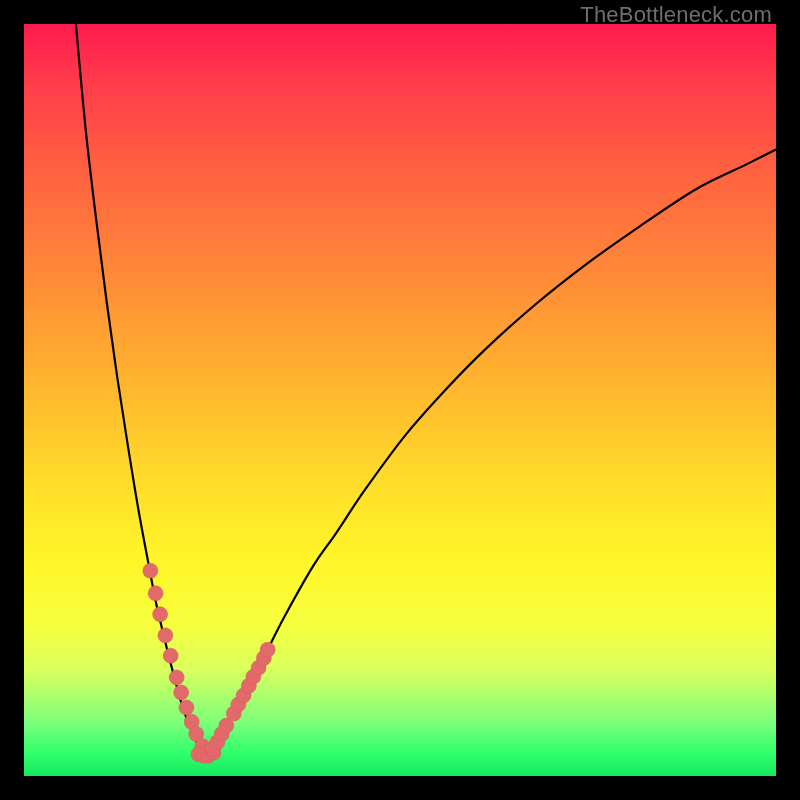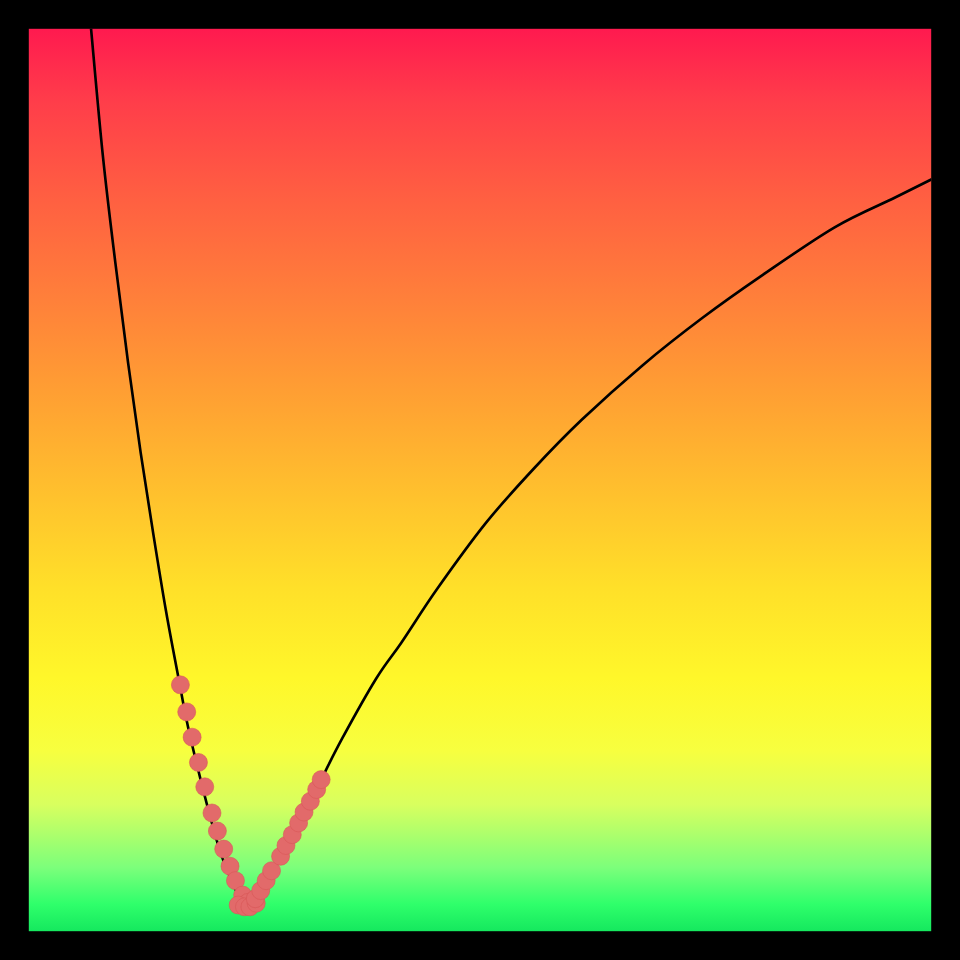--- a/index.html
+++ b/index.html
@@ -59,20 +59,21 @@
     height: 752px;
     z-index: 3;
   }
 </style>
 </head>
 <body>
 
 <div class="frame">
   <div class="plot-area"></div>
 
+  <div class="watermark">TheBottleneck.com</div>
 
   <svg class="curves" viewBox="0 0 752 752" preserveAspectRatio="none">
     <g>
       <path fill="none" stroke="#000" stroke-width="2.2" stroke-linecap="round" d="M 51.888000000000005,0 C 53.51733333333334,17.546666666666663 58.279999999999994,72.6933333333333 61.663999999999994,105.27999999999997 C 65.048,137.86666666666665 68.68266666666668,166.6933333333333 72.19200000000001,195.51999999999998 C 75.70133333333334,224.34666666666666 79.21066666666667,251.92000000000002 82.72,278.24 C 86.22933333333333,304.56 89.73866666666667,329.62666666666667 93.248,353.44 C 96.75733333333334,377.25333333333333 100.26666666666668,399.18666666666667 103.77600000000001,421.12 C 107.28533333333334,443.05333333333334 110.79466666666667,464.9866666666667 114.304,485.04 C 117.81333333333333,505.09333333333336 121.44800000000001,523.8933333333333 124.83200000000001,541.4399999999999 C 128.216,558.9866666666666 129.46933333333334,568.3866666666665 134.608,590.3199999999999 C 139.74666666666667,612.2533333333333 150.39999999999998,654.24 155.664,673.04 C 160.928,691.8399999999999 162.68266666666668,694.096 166.192,703.12 C 169.70133333333334,712.144 174.96533333333332,723.1733333333333 176.72,727.184"></path>
       <path fill="none" stroke="#000" stroke-width="2.2" stroke-linecap="round" d="M 176.72,727.184 C 177.22133333333332,727.9359999999999 178.7253333333333,730.944 179.72799999999998,731.696 C 180.73066666666665,732.4480000000001 181.60799999999998,732.4480000000001 182.736,731.696 C 183.864,730.944 185.86933333333334,727.9359999999999 186.496,727.184"></path>
       <path fill="none" stroke="#000" stroke-width="2.2" stroke-linecap="round" d="M 186.496,727.184 C 188.87733333333335,723.8 195.14400000000003,716.1546666666667 200.78400000000002,706.88 C 206.424,697.6053333333333 213.69333333333333,684.0693333333334 220.33599999999998,671.5360000000001 C 226.97866666666664,659.0026666666668 233.872,644.9653333333333 240.64000000000001,631.68 C 247.40800000000002,618.3946666666666 252.79733333333337,606.864 260.944,591.8240000000001 C 269.09066666666666,576.7840000000001 281.248,554.8506666666666 289.52,541.4399999999999 C 297.792,528.0293333333333 302.0533333333333,523.8933333333333 310.57599999999996,511.36 C 319.09866666666665,498.8266666666667 328.8746666666666,482.90933333333334 340.65599999999995,466.24 C 352.4373333333333,449.5706666666667 367.85333333333335,428.0133333333334 381.264,411.34400000000005 C 394.67466666666667,394.6746666666667 407.83466666666675,380.512 421.12000000000006,366.224 C 434.4053333333334,351.936 445.93600000000004,339.90399999999994 460.976,325.61599999999993 C 476.01599999999996,311.3279999999999 494.56533333333334,294.65866666666665 511.36,280.496 C 528.1546666666667,266.3333333333333 545.0746666666666,253.17333333333332 561.744,240.64 C 578.4133333333334,228.10666666666665 593.0773333333333,217.82933333333338 611.376,205.29600000000005 C 629.6746666666667,192.76266666666672 653.1120000000001,176.21866666666662 671.5360000000001,165.43999999999994 C 689.96,154.66133333333326 708.5093333333333,147.26666666666668 721.92,140.62400000000002 C 735.3306666666666,133.98133333333337 746.9866666666667,128.09066666666672 752,125.58400000000006"></path>
     </g>
     <g>
         <circle cx="126.33600000000001" cy="546.704" r="7.5" fill="#e26a6a" stroke="#d85858" stroke-width="0.5"></circle>
         <circle cx="131.6" cy="569.264" r="7.5" fill="#e26a6a" stroke="#d85858" stroke-width="0.5"></circle>

